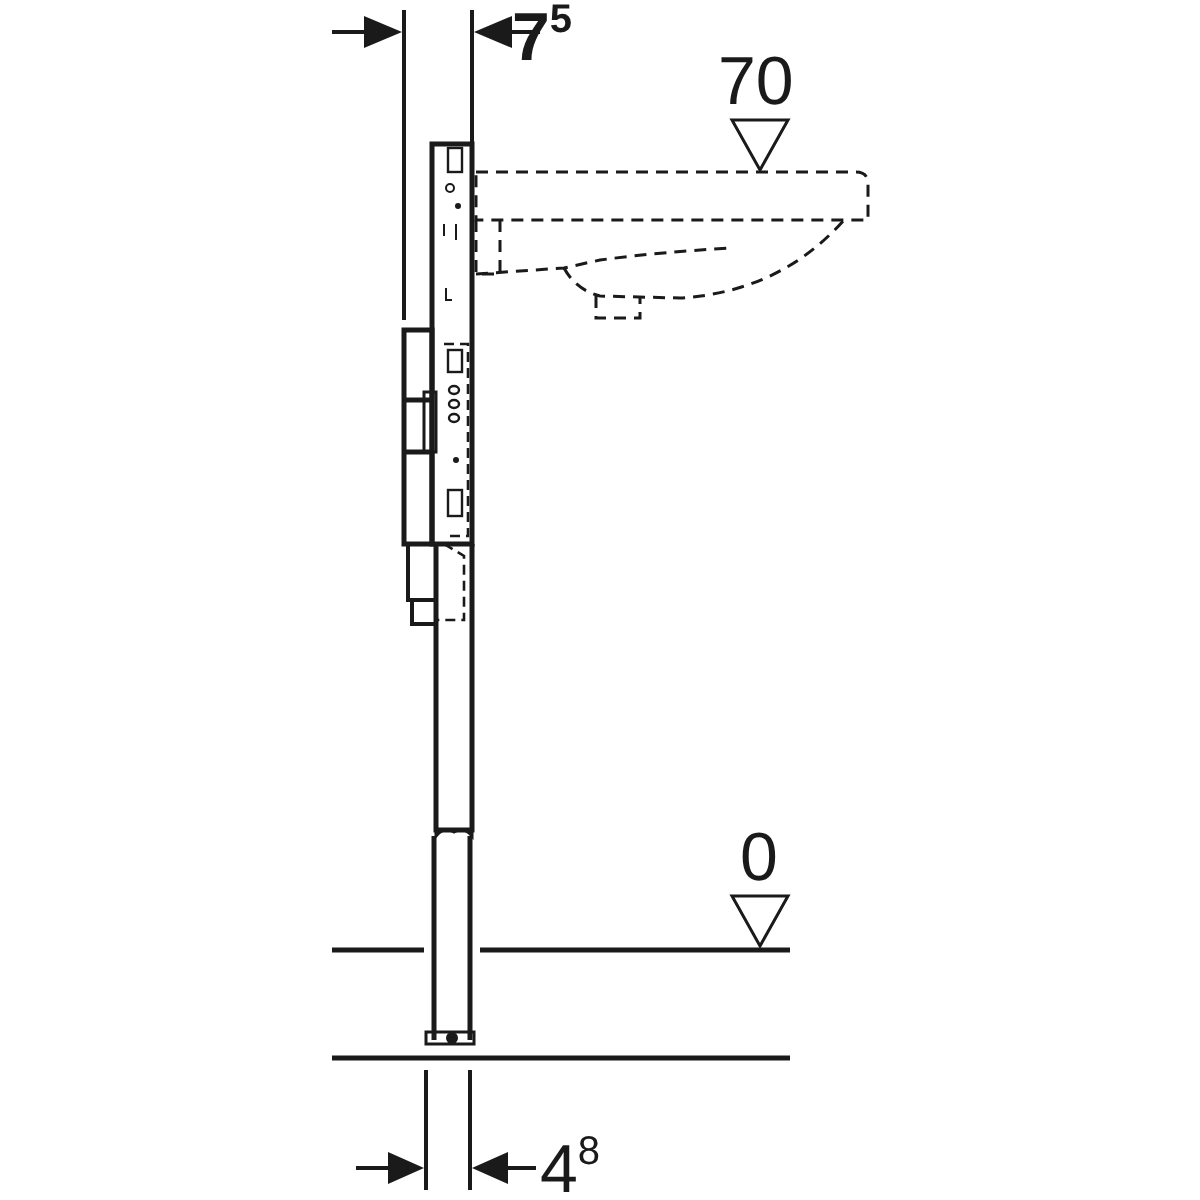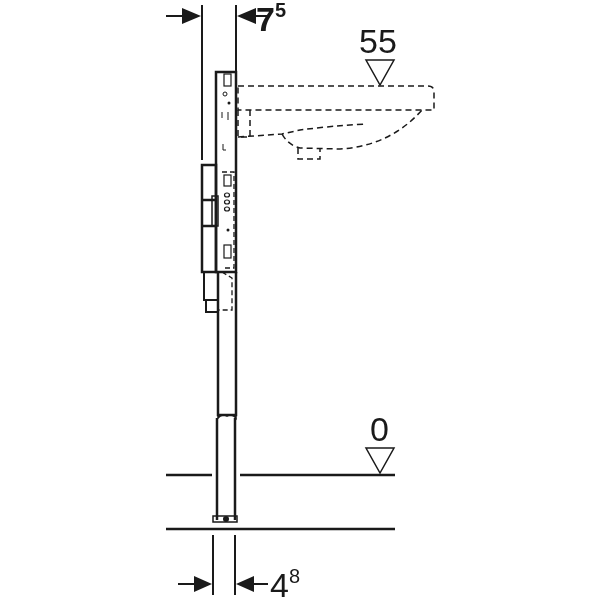--- a/index.html
+++ b/index.html
@@ -94,19 +94,19 @@
       <polygon points="254,576 236,584 254,592" fill="#1a1a1a" stroke="none"></polygon>
       <line x1="254" y1="584" x2="268" y2="584"></line>
     </g>
   </g>
 </svg>
 
 <div class="lbl big" style="left:256px; top:2px;font-weight:bold;">
   <span>7</span><sup class="sp">5</sup>
 </div>
 
-<div class="lbl big" style="left:359px; top:24px;">55</div>
+<div class="lbl big" style="left:359px; top:24px;">70</div>
 
 <div class="lbl big" style="left:370px; top:412px;">0</div>
 
 <div class="lbl big" style="left:270px; top:568px;">
   <span>4</span><sup class="sp">8</sup>
 </div>
 
 </body></html>

